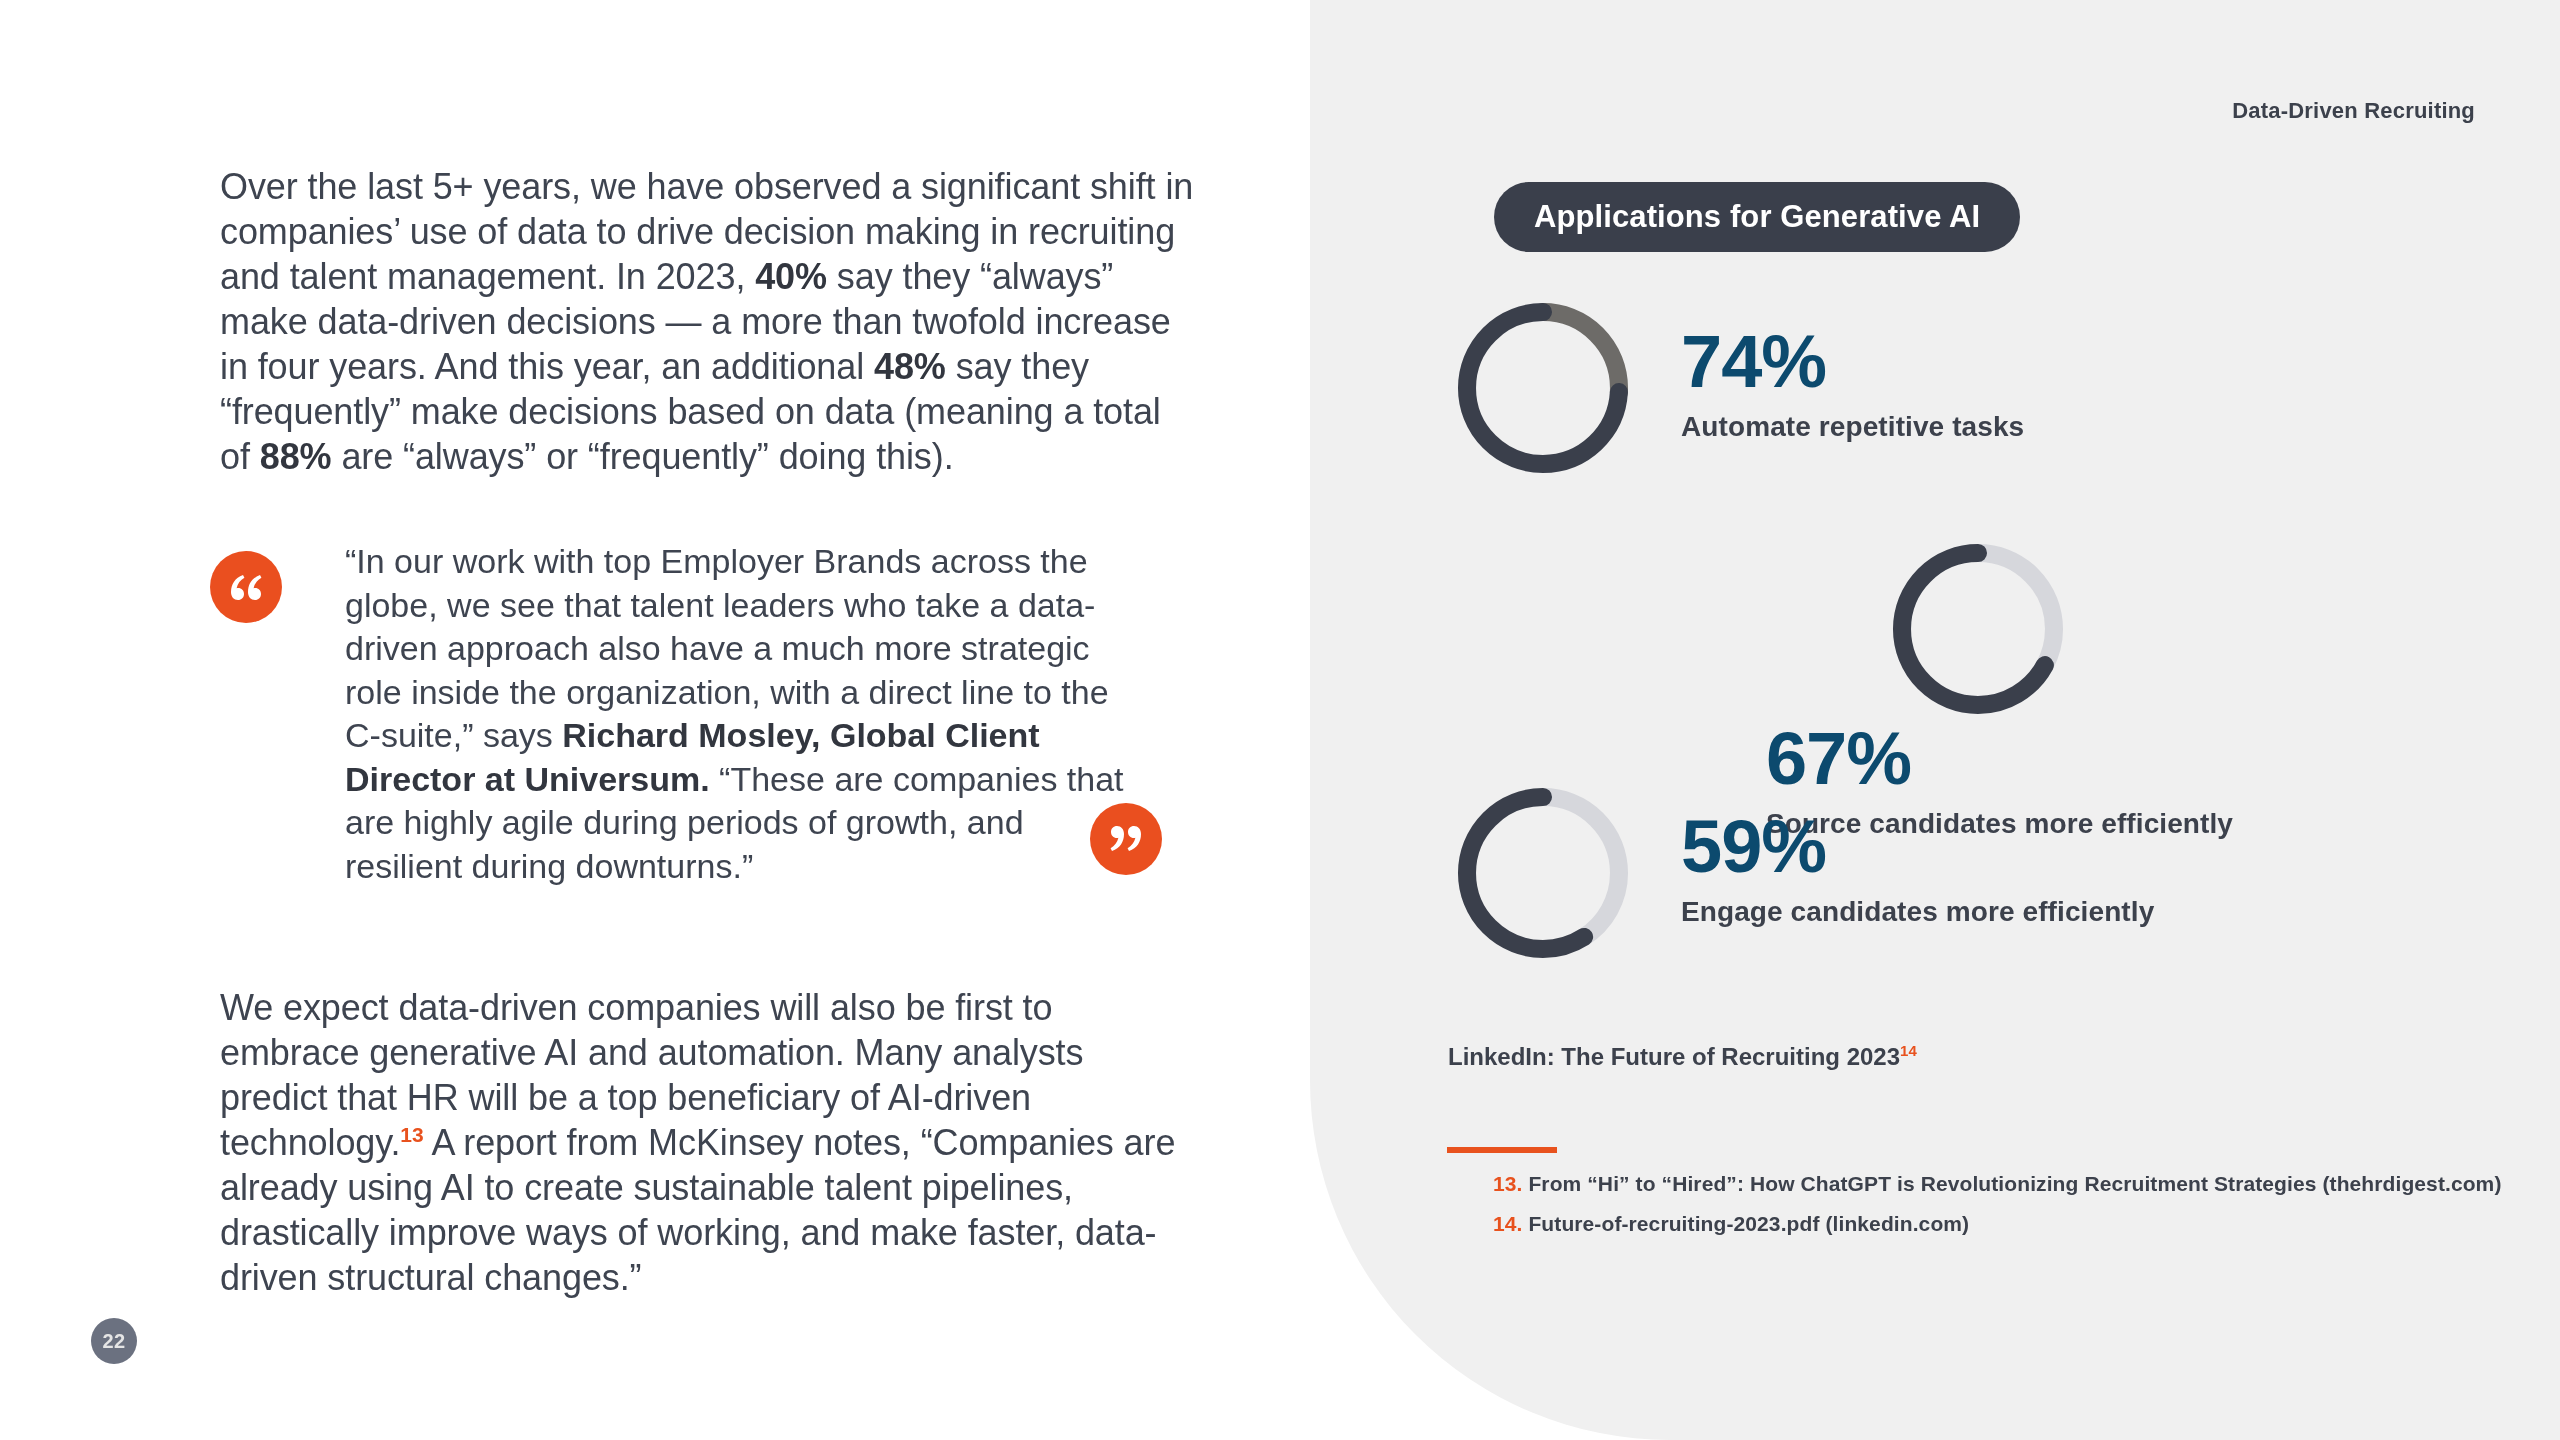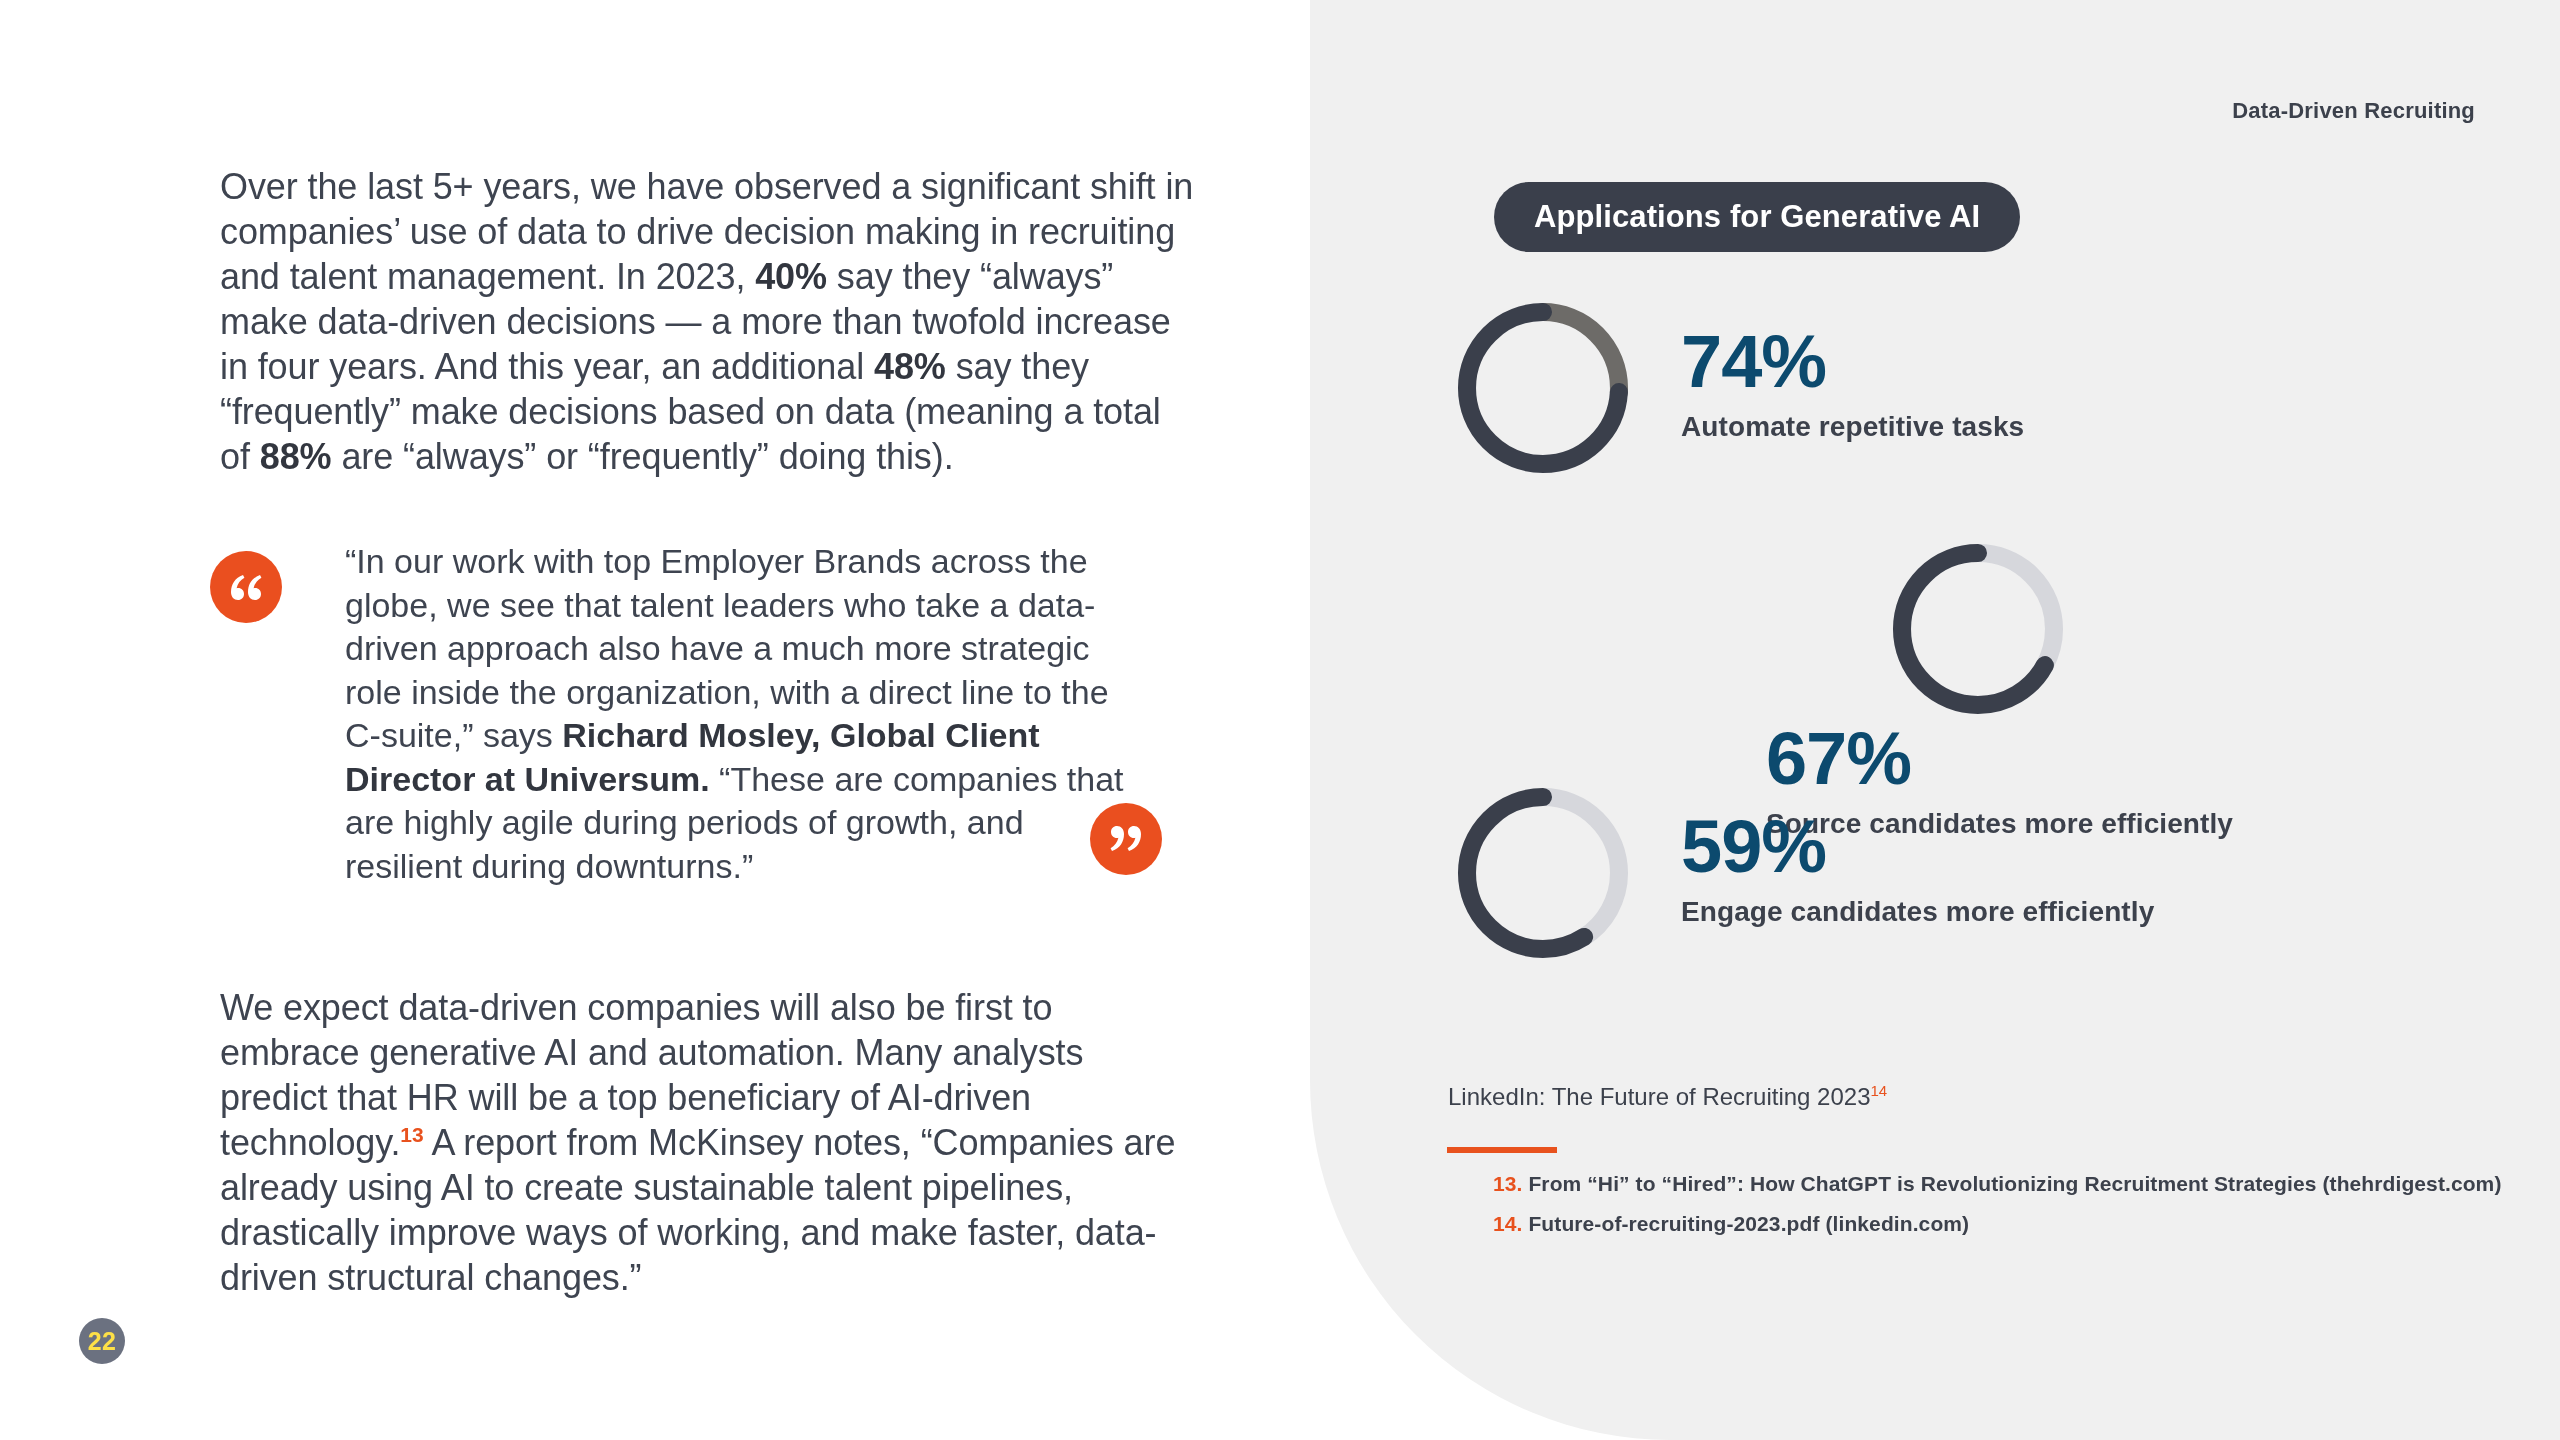--- a/index.html
+++ b/index.html
@@ -92,28 +92,28 @@
     line-height: 43.5px;
     color: #3e4450;
     margin-left: 40px;
   }
 
   .quote-text b { font-weight: 700; color: #32363f; }
 
   
   .page-num {
     position: absolute;
-    left: 79px;
+    left: 91px;
     top: 1318px;
     width: 46px;
     height: 46px;
     border-radius: 50%;
     background: #6b7180;
-    color: #fde047;
-    font-size: 25px;
+    color: #e5e5e5;
+    font-size: 20px;
     font-weight: 700;
     display: flex;
     align-items: center;
     justify-content: center;
     letter-spacing: 0.3px;
   }
 
   
   .kicker {
     position: absolute;
@@ -181,23 +181,22 @@
     color: #3c414c;
     letter-spacing: 0.1px;
   }
 
   
   .source-line {
     position: absolute;
     left: 1448px;
     top: 1043px;
     font-size: 24px;
-    font-weight: 400;
+    font-weight: 700;
     color: #3c414c;
-    margin-top: 40px;
   }
 
   .source-line sup {
     color: #e8521e;
     font-size: 15px;
     vertical-align: super;
     line-height: 0;
   }
 
   .fn-rule {

